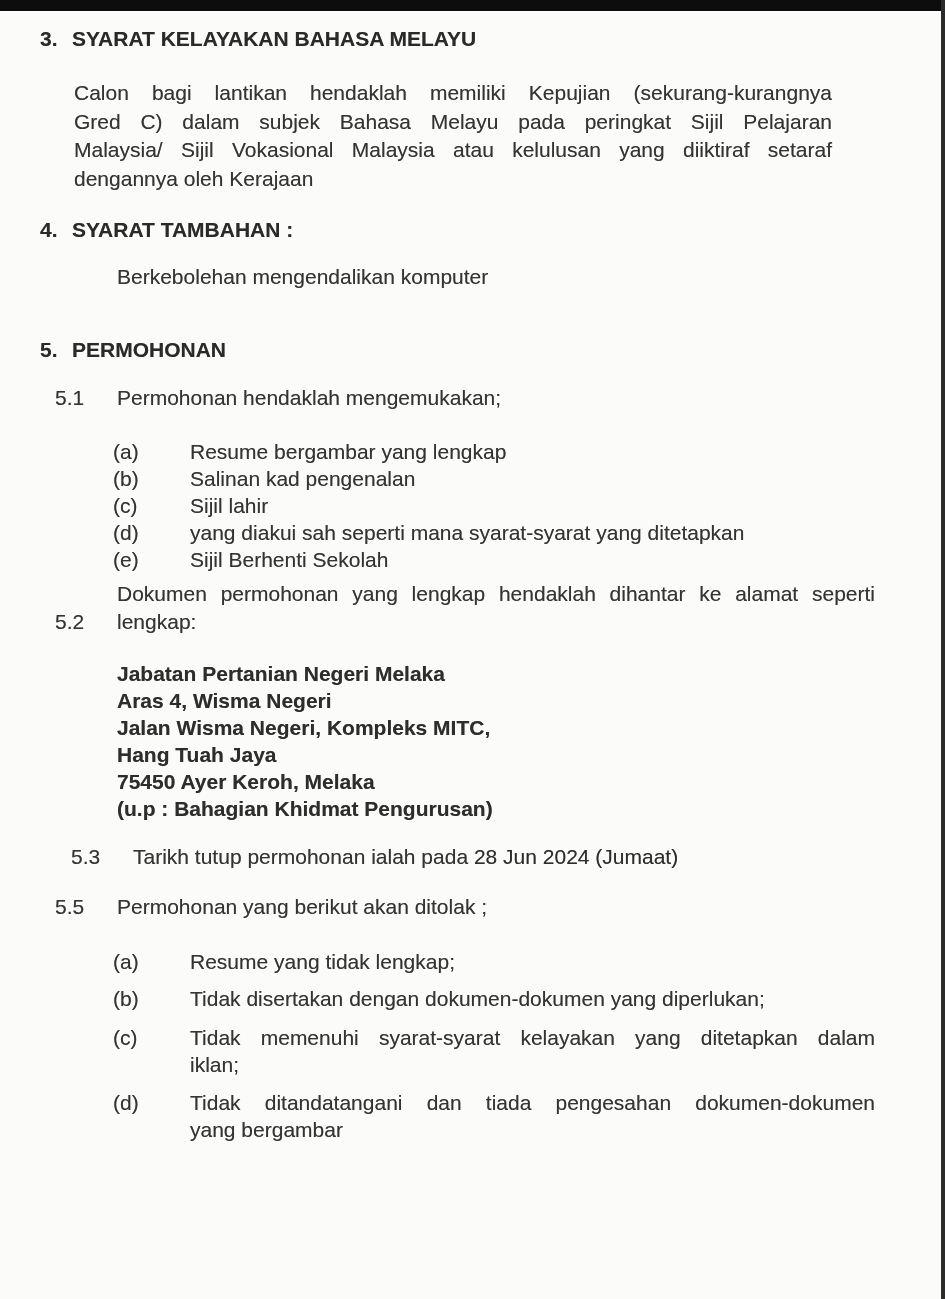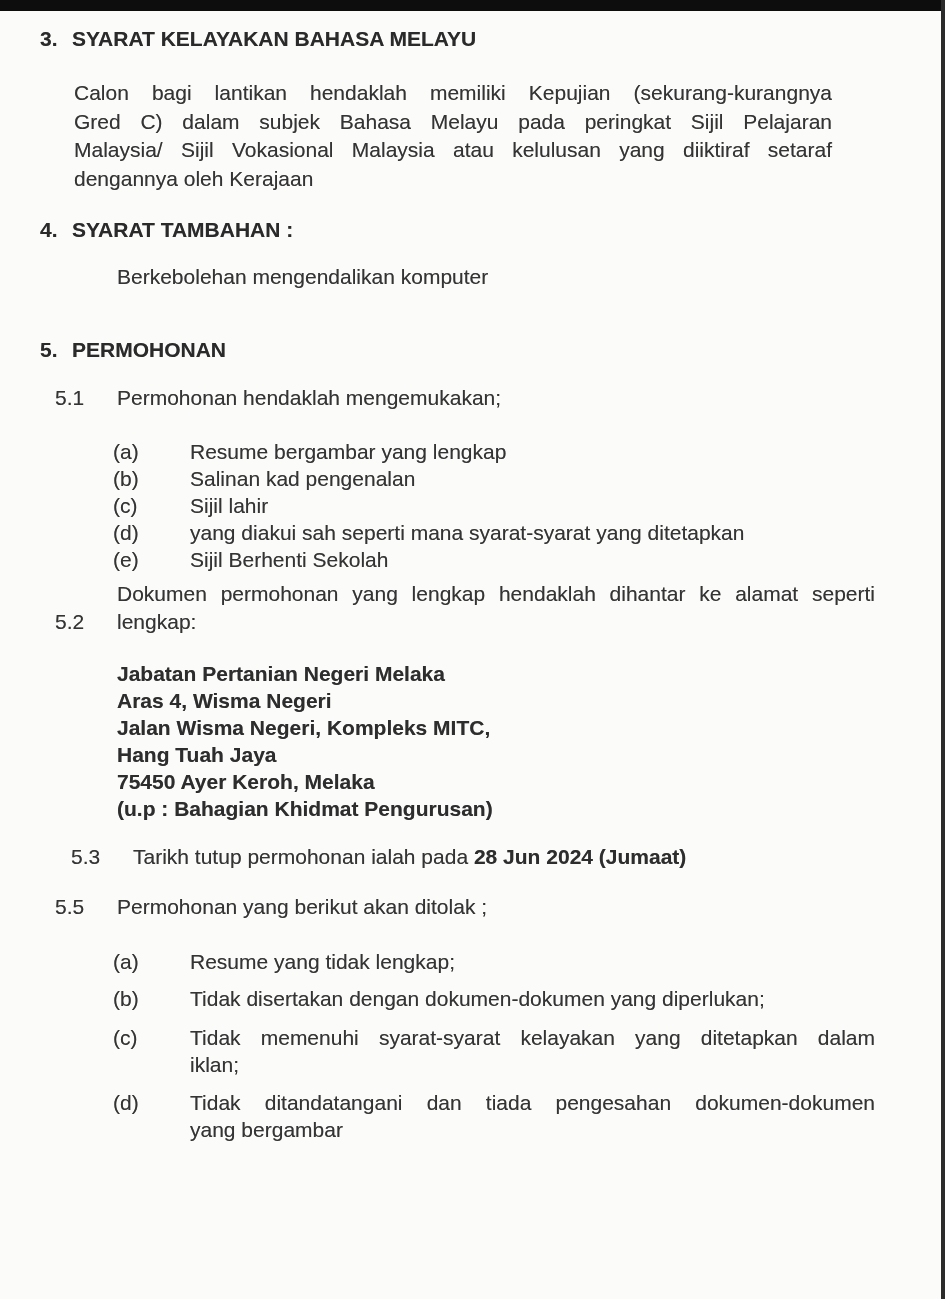--- a/index.html
+++ b/index.html
@@ -42,21 +42,21 @@
   .list1 { margin-top:26px; }
   .list2 { margin-top:27px; }
   .li { display:flex; padding-left:113px; }
   .llabel { width:77px; flex:none; }
   .ltext { width:685px; }
   .g10 { margin-top:10px; }
   .g12 { margin-top:12px; }
   .g11 { margin-top:11px; }
 
   .address { margin-left:117px; margin-top:24px; font-weight:bold; line-height:27px; color:#2d2d2d; }
-  .b { font-weight:bold; color:#2d2d2d; }
+  .b { font-weight:normal; color:#2d2d2d; }
 </style>
 </head>
 <body>
 
 <div class="page">
   <div class="top-bar"></div>
   <div class="right-edge"></div>
 
   <div class="h h3">
     <span class="hnum">3.</span>

